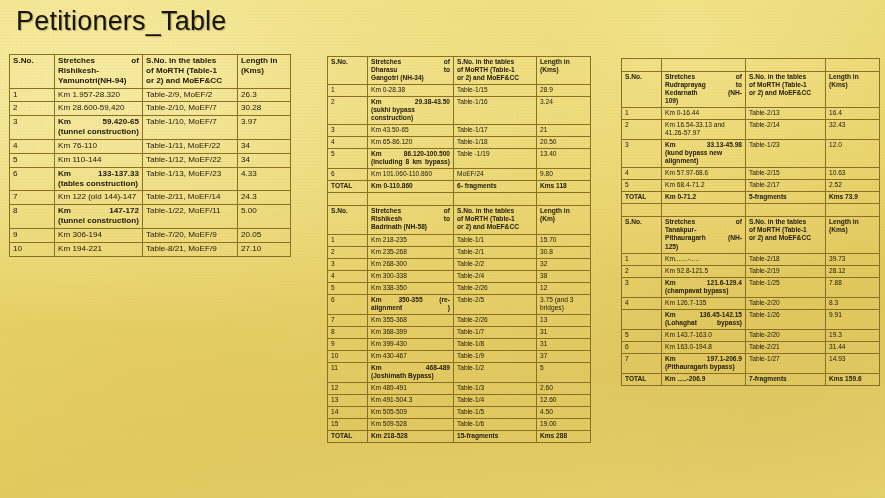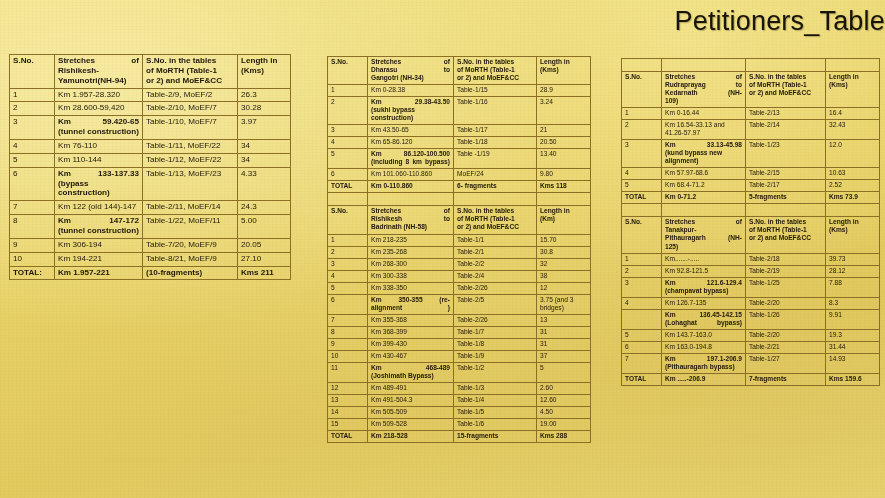--- a/index.html
+++ b/index.html
@@ -26,24 +26,24 @@
     inset: 0;
     pointer-events: none;
     opacity: .30;
     background-image:
       repeating-linear-gradient(0deg, rgba(150,120,40,.10) 0 1px, rgba(255,255,255,0) 1px 3px),
       repeating-linear-gradient(90deg, rgba(150,120,40,.07) 0 1px, rgba(255,255,255,0) 1px 4px);
   }
 
   .page-title {
     position: absolute;
-    left: 0;
+    left: 16px;
     right: 0;
     top: 6px;
-    text-align: right;
+    text-align: left;
     font-size: 27px;
     font-weight: 400;
     color: #17140b;
     letter-spacing: .2px;
     text-shadow: 1px 1px 1px rgba(120,100,40,.45);
   }
 
   .tbl-wrap {
     position: absolute;
   }
@@ -161,21 +161,21 @@
           <td>
             <div>Km 110-144</div>
           </td>
           <td>Table-1/12, MoEF/22</td>
           <td>34</td>
         </tr>
         <tr>
           <td>6</td>
           <td class="b">
             <div class="just">Km 133-137.33</div>
-            <div>(bypass construction)</div>
+            <div>(tables construction)</div>
           </td>
           <td>Table-1/13, MoEF/23</td>
           <td>4.33</td>
         </tr>
         <tr>
           <td>7</td>
           <td>
             <div>Km 122 (old 144)-147</div>
           </td>
           <td>Table-2/11, MoEF/14</td>
@@ -198,26 +198,20 @@
           <td>Table-7/20, MoEF/9</td>
           <td>20.05</td>
         </tr>
         <tr>
           <td>10</td>
           <td>
             <div>Km 194-221</div>
           </td>
           <td>Table-8/21, MoEF/9</td>
           <td>27.10</td>
-        </tr>
-        <tr>
-          <td class="b">TOTAL:</td>
-          <td class="b">Km 1.957-221</td>
-          <td class="b">(10-fragments)</td>
-          <td class="b">Kms 211</td>
         </tr>
       </tbody>
   </table>
 </div>
 
 <div class="tbl-wrap" id="tbl-middle">
   <table class="doc">
     <colgroup>
         <col class="c1">
         <col class="c2">

